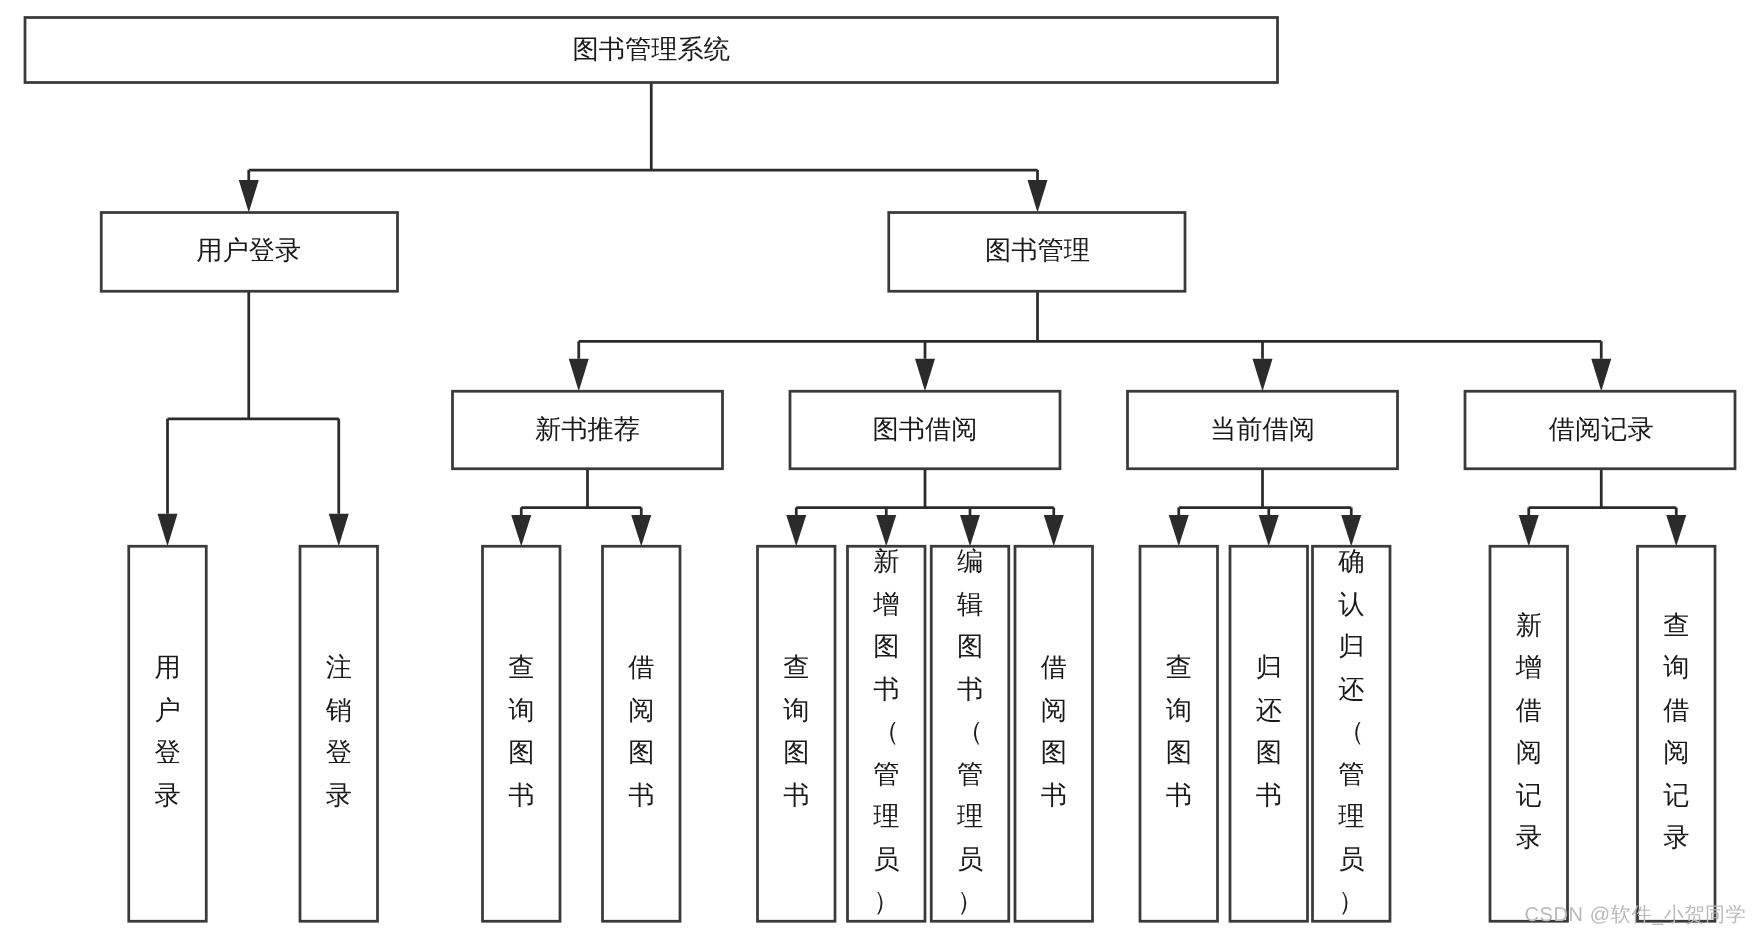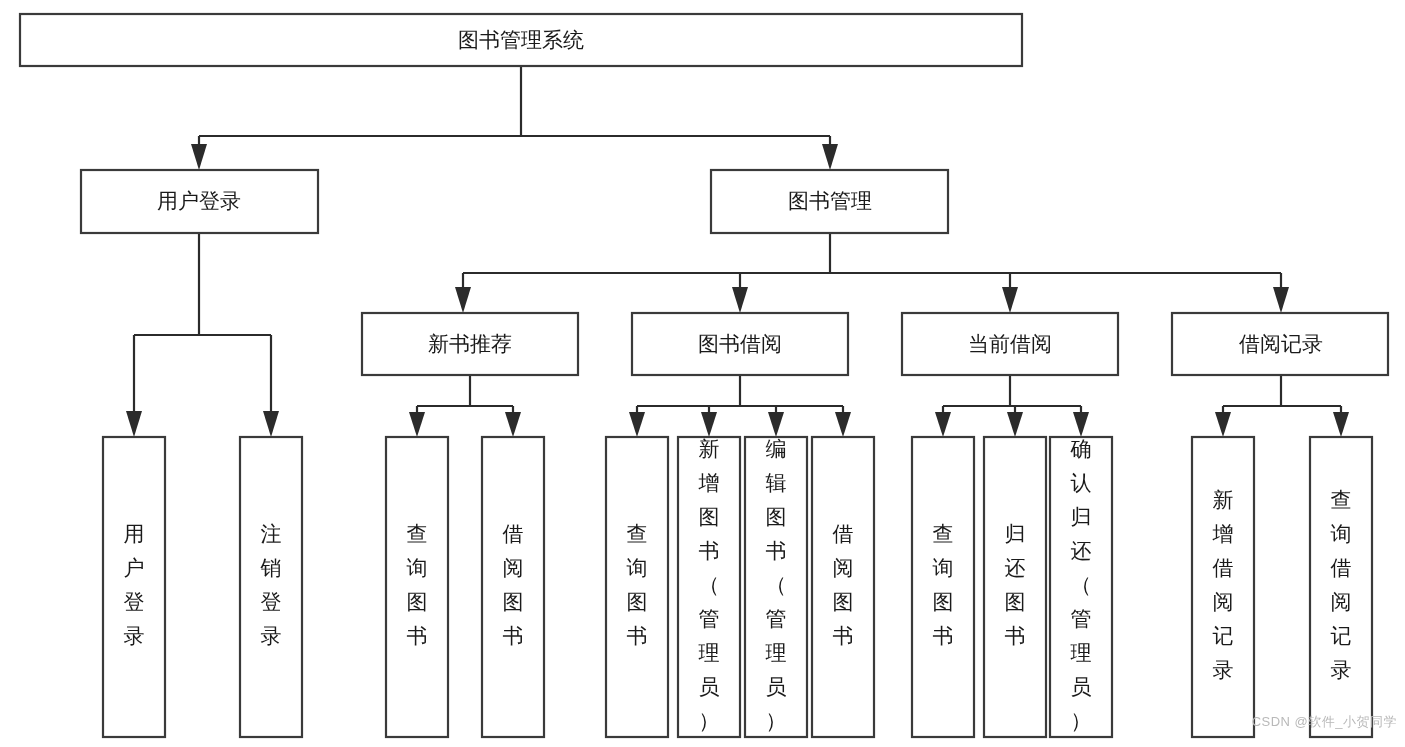--- a/index.html
+++ b/index.html
@@ -50,23 +50,23 @@
   }
   .node-label-vert {
     font-family: "Liberation Sans", "DejaVu Sans", sans-serif;
     font-size: 21px;
     fill: #1a1a1a;
     text-anchor: middle;
   }
   .watermark {
     position: absolute;
     right: 8px;
-    bottom: 16px;
-    font-family: "Liberation Sans", "DejaVu Sans", sans-serif;
-    font-size: 13px;
+    bottom: 4px;
+    font-family: "Liberation Sans", "DejaVu Sans", sans-serif;
+    font-size: 16px;
     color: #b9b9b9;
     white-space: nowrap;
     letter-spacing: 0.5px;
     text-align: center;
   }
 </style>
 </head>
 <body>
 
 <div id="diagram-root">

